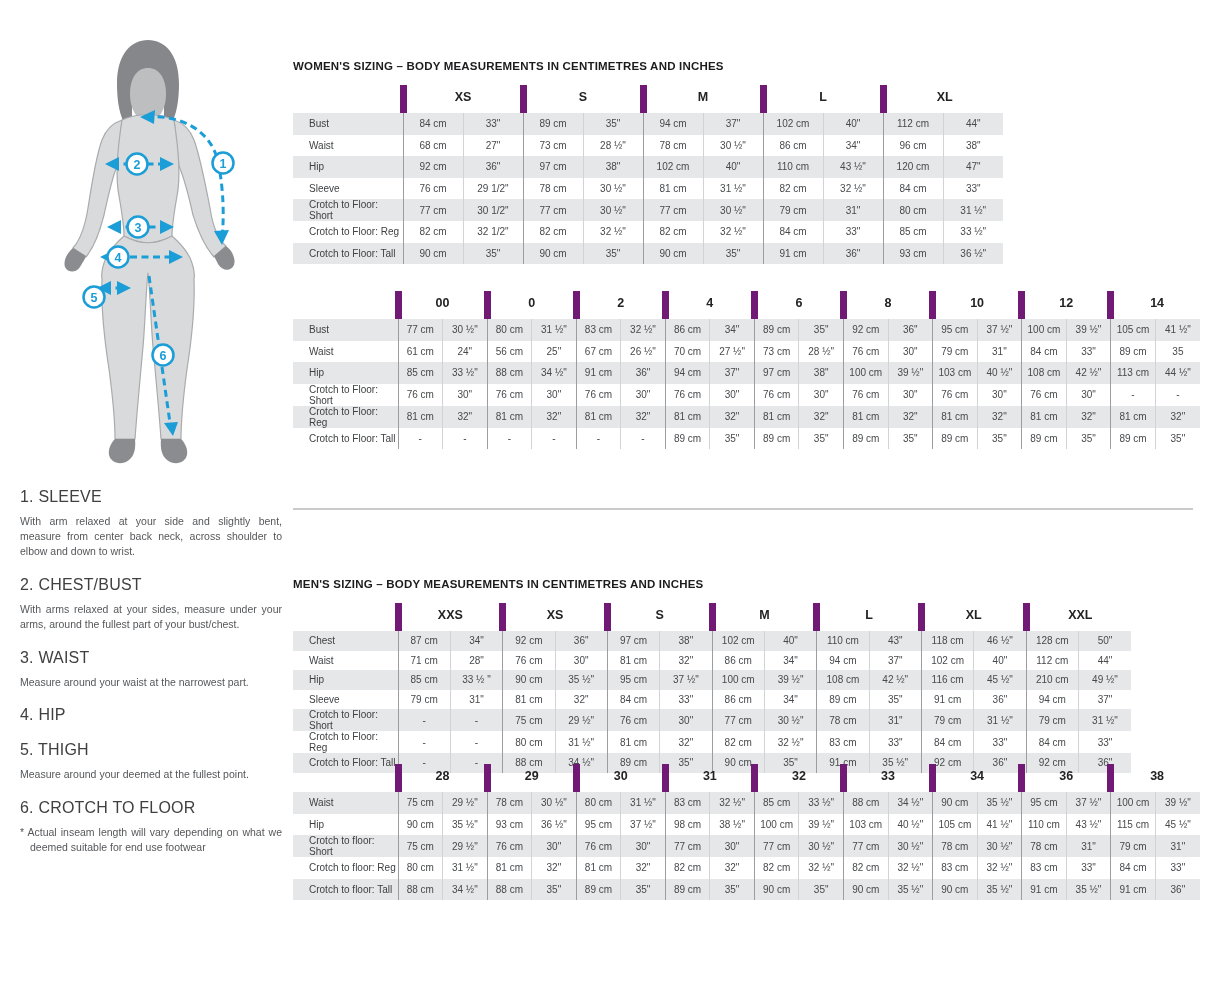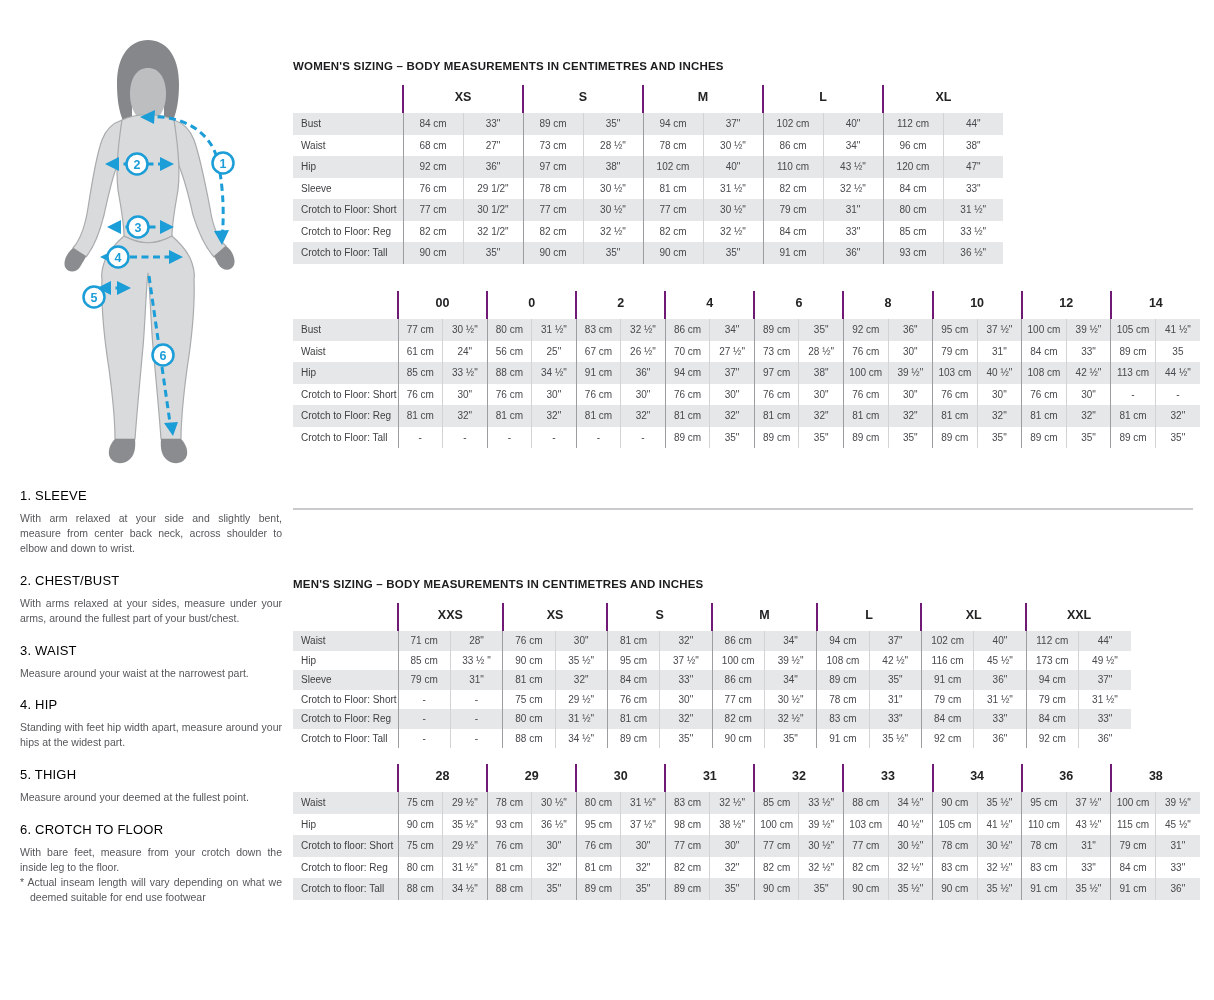--- a/index.html
+++ b/index.html
@@ -4,42 +4,42 @@
 <style>
   html,body { margin:0; padding:0; background:#ffffff; }
   body { font-family:"Liberation Sans","DejaVu Sans",sans-serif; }
   .page { position:relative; width:1214px; height:1000px; background:#fff; overflow:hidden; }
 
   
   .figure { position:absolute; left:60px; top:30px; width:230px; height:440px; }
 
   
   .instructions { position:absolute; left:20px; top:488px; width:262px; }
-  .instructions h3 { font-size:13px; font-weight:400; color:#000000; letter-spacing:.2px;
+  .instructions h3 { font-size:16px; font-weight:400; color:#404040; letter-spacing:.2px;
                      margin:17px 0 8px 0; }
   .instructions h3:first-child { margin-top:0; }
   .instructions p { font-size:10.5px; line-height:1.42; color:#55575a; text-align:justify;
                     margin:0; }
   .footnote { font-size:10.5px; line-height:1.42; color:#3b3d40; text-align:justify;
               margin-top:12px; padding-left:10px; text-indent:-10px; }
 
   
   .tbl-section { position:absolute; left:293px; }
   .tbl-title { font-size:11.5px; font-weight:bold; color:#1c1c1e; letter-spacing:.2px;
                margin:0 0 13px 0; }
   table { border-collapse:collapse; table-layout:fixed; }
   thead th { font-size:12.5px; font-weight:bold; color:#232325; text-align:center;
              vertical-align:middle; height:24px; padding:0 0 4px 0; }
-  thead th.size { border-left:2px solid #701a75;text-align:center; }
+  thead th.size { border-left:7px solid #701a75;text-align:center; }
   tbody td { font-size:10px; color:#47494c; text-align:center; vertical-align:middle;
              height:21.5px; padding:0; }
   .rows-tight tbody td { height:19.5px; }
   tbody td.cm { border-left:1px solid #9b9da0; }
   tbody td.in { border-left:1px solid #d2d3d5; }
-  tbody td.rowlabel { text-align:left; padding-left:8px; color:#3f4143; }
+  tbody td.rowlabel { text-align:left; padding-left:16px; color:#3f4143; }
   tbody tr:nth-child(odd) { background:#e6e7e8; }
   #tbl-0 { top:60px; }  #tbl-0 table { width:710px; }
   #tbl-1 { top:291px; } #tbl-1 table { width:907px; }
   #tbl-2 { top:558px;margin-top:20px; } #tbl-2 table { width:838px; }
   #tbl-3 { top:764px; } #tbl-3 table { width:907px; }
   #tbl-0 col.col-label { width:110px; }
   #tbl-1 col.col-label, #tbl-2 col.col-label, #tbl-3 col.col-label { width:105px; }
 
   .divider { position:absolute; left:293px; top:508px; width:900px; height:0;
              border-top:2px solid #c9cacc; }
@@ -112,25 +112,23 @@
   </div>
 
   <div class="instructions" id="instructions">
       <h3>1. SLEEVE</h3>
       <p>With arm relaxed at your side and slightly bent, measure from center back neck, across shoulder to elbow and down to wrist.</p>
       <h3>2. CHEST/BUST</h3>
       <p>With arms relaxed at your sides, measure under your arms, around the fullest part of your bust/chest.</p>
       <h3>3. WAIST</h3>
       <p>Measure around your waist at the narrowest part.</p>
       <h3>4. HIP</h3>
-      <p>Standing with feet hip width apart, measure around your hips at the widest part.</p>
       <h3>5. THIGH</h3>
       <p>Measure around your deemed at the fullest point.</p>
       <h3>6. CROTCH TO FLOOR</h3>
-      <p>With bare feet, measure from your crotch down the inside leg to the floor.</p>
       <p class="footnote">* Actual inseam length will vary depending on what we deemed suitable for end use footwear</p>
     </div>
 
   <section class="tbl-section" id="tbl-0">
     <h2 class="tbl-title">WOMEN'S SIZING – BODY MEASUREMENTS IN CENTIMETRES AND INCHES</h2>
     <table>
         <colgroup>
           <col class="col-label">
           <col>
           <col>
@@ -446,20 +444,37 @@
             <th colspan="2" class="size">XS</th>
             <th colspan="2" class="size">S</th>
             <th colspan="2" class="size">M</th>
             <th colspan="2" class="size">L</th>
             <th colspan="2" class="size">XL</th>
             <th colspan="2" class="size">XXL</th>
           </tr>
         </thead>
         <tbody>
           <tr>
+            <td class="rowlabel">Chest</td>
+            <td class="cm">87 cm</td>
+            <td class="in">34"</td>
+            <td class="cm">92 cm</td>
+            <td class="in">36"</td>
+            <td class="cm">97 cm</td>
+            <td class="in">38"</td>
+            <td class="cm">102 cm</td>
+            <td class="in">40"</td>
+            <td class="cm">110 cm</td>
+            <td class="in">43"</td>
+            <td class="cm">118 cm</td>
+            <td class="in">46 ½"</td>
+            <td class="cm">128 cm</td>
+            <td class="in">50"</td>
+          </tr>
+          <tr>
             <td class="rowlabel">Waist</td>
             <td class="cm">71 cm</td>
             <td class="in">28"</td>
             <td class="cm">76 cm</td>
             <td class="in">30"</td>
             <td class="cm">81 cm</td>
             <td class="in">32"</td>
             <td class="cm">86 cm</td>
             <td class="in">34"</td>
             <td class="cm">94 cm</td>
@@ -476,21 +491,21 @@
             <td class="cm">90 cm</td>
             <td class="in">35 ½"</td>
             <td class="cm">95 cm</td>
             <td class="in">37 ½"</td>
             <td class="cm">100 cm</td>
             <td class="in">39 ½"</td>
             <td class="cm">108 cm</td>
             <td class="in">42 ½"</td>
             <td class="cm">116 cm</td>
             <td class="in">45 ½"</td>
-            <td class="cm">173 cm</td>
+            <td class="cm">210 cm</td>
             <td class="in">49 ½"</td>
           </tr>
           <tr>
             <td class="rowlabel">Sleeve</td>
             <td class="cm">79 cm</td>
             <td class="in">31"</td>
             <td class="cm">81 cm</td>
             <td class="in">32"</td>
             <td class="cm">84 cm</td>
             <td class="in">33"</td>

